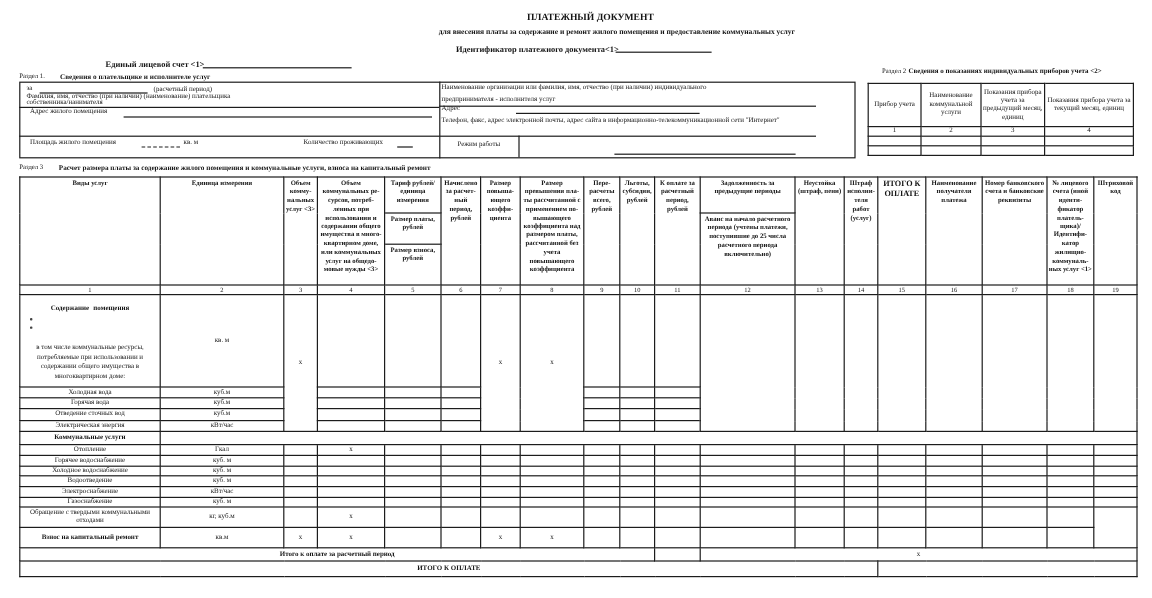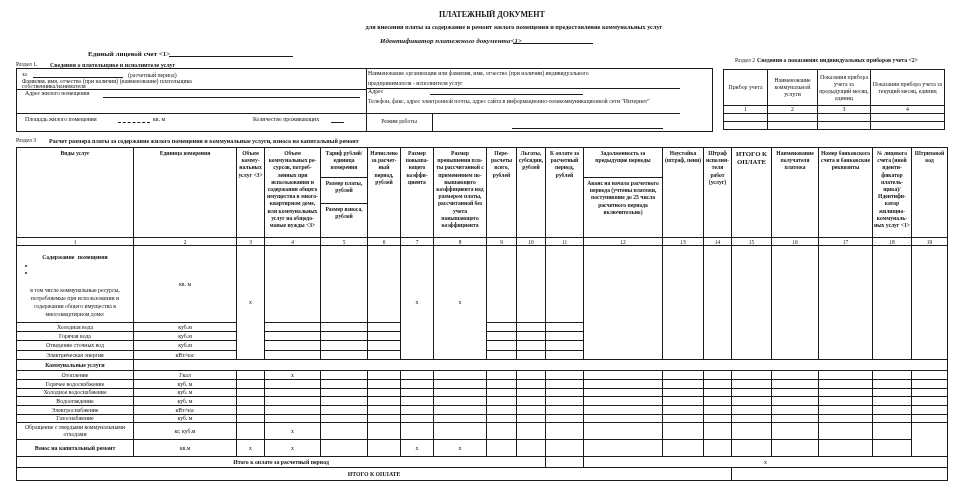--- a/index.html
+++ b/index.html
@@ -8,21 +8,21 @@
 .abs{position:absolute;white-space:nowrap;line-height:1;}
 .bold{font-weight:bold;}
 .hl{position:absolute;height:0;border-top:1px solid #1c1c1c;}
 .vl{position:absolute;width:0;border-left:1px solid #1c1c1c;}
 .field{position:absolute;height:7px;border-bottom:1px solid #1c1c1c;font-size:6px;line-height:6px;}
 .field.dashed{border-bottom:1px dashed #1c1c1c;}
 
 
 #doc-title{left:392px;top:11px;width:200px;text-align:center;font-size:8px;}
 #doc-subtitle{left:264px;top:24px;width:500px;text-align:center;font-size:6.3px;}
-#doc-id-label{left:380px;top:38px;font-size:7px;font-style:italic;}
+#doc-id-label{left:380px;top:38px;font-size:7px;}
 #doc-id-field{left:513px;top:37px;width:80px;}
 #acct-label{left:88px;top:51px;font-size:7px;}
 #acct-field{left:169px;top:50px;width:124px;}
 
 
 #s1-num{left:16px;top:62px;font-size:5.6px;}
 #s1-title{left:50px;top:61.5px;font-size:6px;}
 #s1-box{position:absolute;left:16px;top:68px;width:697px;height:64px;border:1px solid #1c1c1c;}
 .s1t{font-size:5.8px;}
 #p-period-prefix{left:22px;top:72px;}

